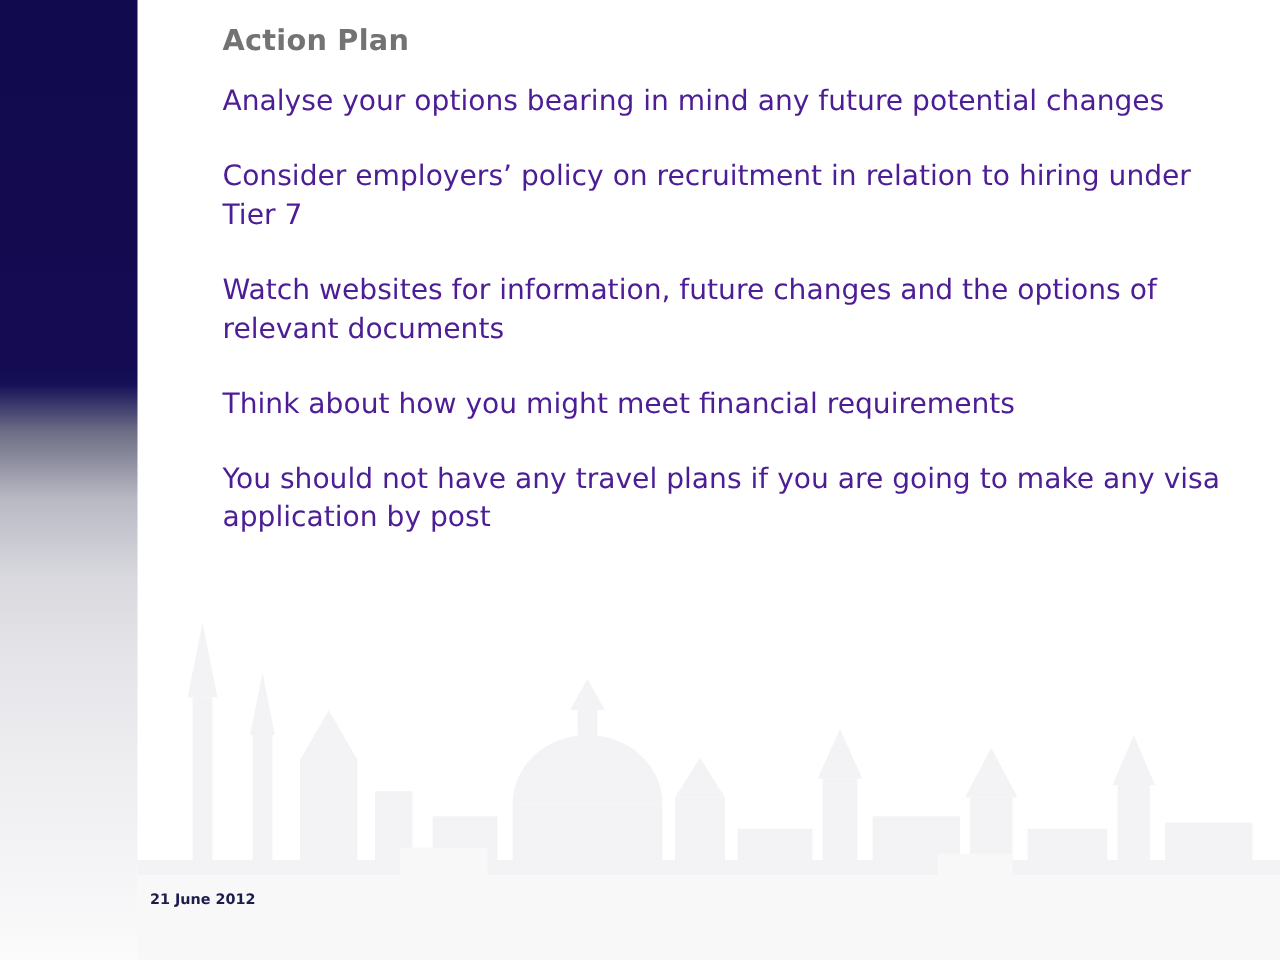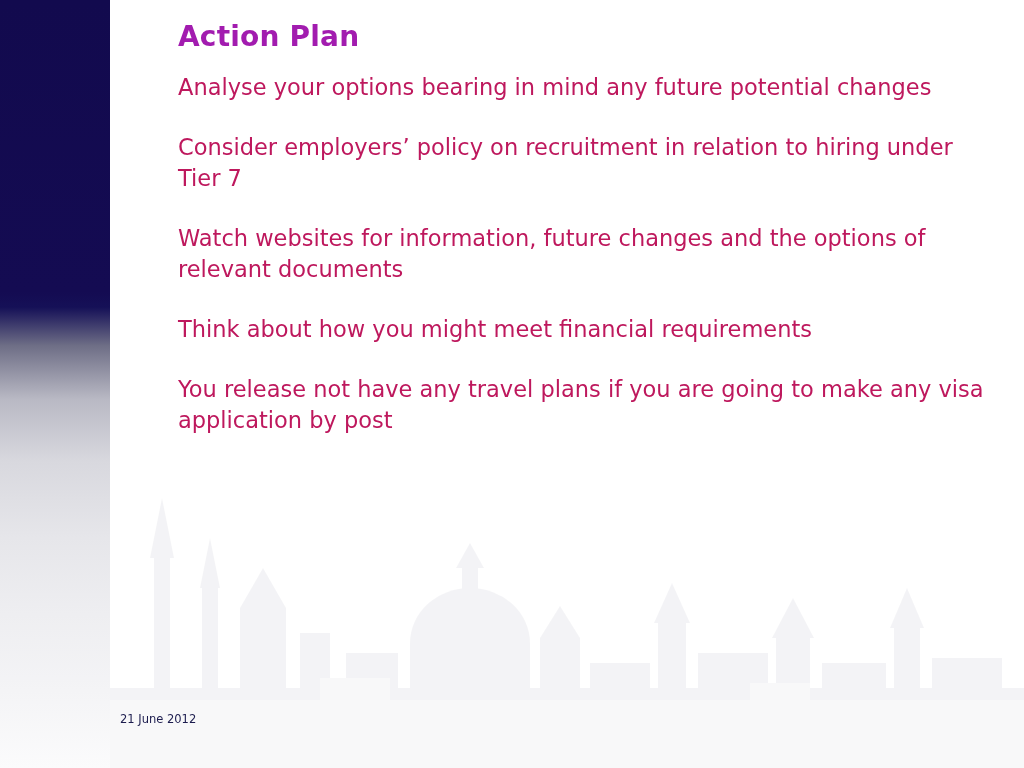--- a/index.html
+++ b/index.html
@@ -49,42 +49,42 @@
   .watermark svg { display: block; width: 100%; height: 100%; }
 
   
   .content {
     position: absolute;
     left: 178px;
     top: 20px;
     width: 830px;
   }
   .slide-title {
-    font-size: 28px;
+    font-size: 23px;
     font-weight: bold;
-    color: #a21caf;
+    color: #737373;
     letter-spacing: 0.2px;
     margin: 0 0 18px 0;
     line-height: 1.2;
   }
   .bullet {
     font-size: 22.5px;
-    color: #be185d;
+    color: #4c1d95;
     line-height: 1.38;
     margin: 0 0 29px 0;
     max-width: 820px;
   }
   .bullet:last-child { margin-bottom: 0; }
 
   .date-stamp {
     position: absolute;
     left: 120px;
     top: 712px;
     font-size: 11.5px;
-    font-weight: normal;
+    font-weight: bold;
     color: #1c1c4e;
     font-family: "DejaVu Sans", sans-serif;
   }
 </style>
 </head>
 <body>
 
 <div id="slide">
 
   <div class="left-bar"></div>
@@ -130,18 +130,18 @@
     </svg>
   </div>
 
   <div class="content">
     <h1 class="slide-title">Action Plan</h1>
 
     <p class="bullet">Analyse your options bearing in mind any future potential changes</p>
     <p class="bullet">Consider employers’ policy on recruitment in relation to hiring under Tier 7</p>
     <p class="bullet">Watch websites for information, future changes and the options of relevant documents</p>
     <p class="bullet">Think about how you might meet financial requirements</p>
-    <p class="bullet">You release not have any travel plans if you are going to make any visa application by post</p>
+    <p class="bullet">You should not have any travel plans if you are going to make any visa application by post</p>
   </div>
 
   <div class="date-stamp">21 June 2012</div>
 
 </div>
 
 </body></html>

